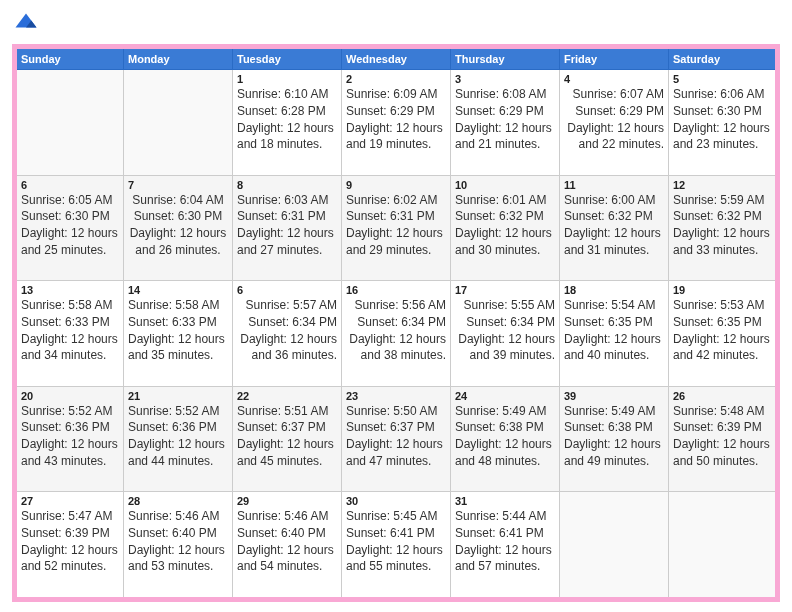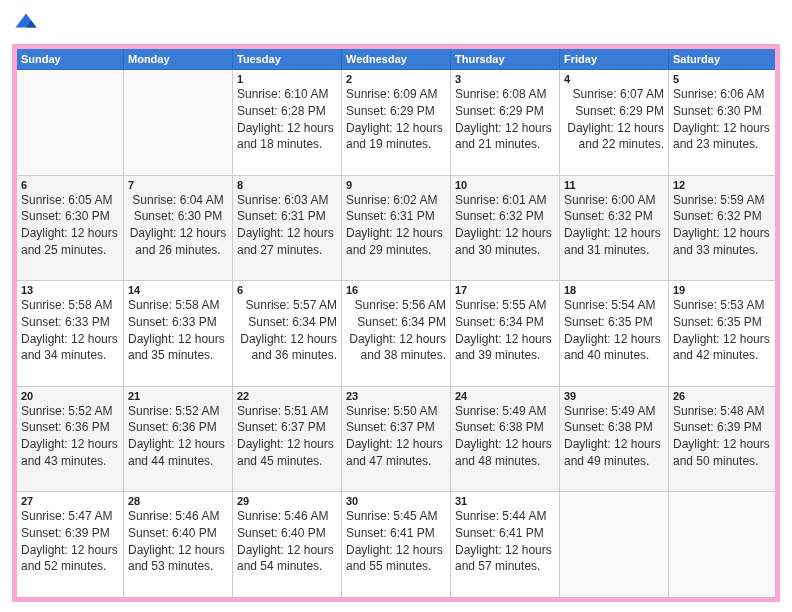--- a/index.html
+++ b/index.html
@@ -248,21 +248,21 @@
           </td>
           <td class="row-white">
             <span class="day-num">16</span>
             <div class="day-info" style="white-space: pre-line; text-align: right;">Sunrise: 5:56 AM
 Sunset: 6:34 PM
 Daylight: 12 hours
 and 38 minutes.</div>
           </td>
           <td class="row-white">
             <span class="day-num">17</span>
-            <div class="day-info" style="white-space: pre-line;">Sunrise: 5:55 AM
+            <div class="day-info" style="white-space: pre-line; text-align: right;">Sunrise: 5:55 AM
 Sunset: 6:34 PM
 Daylight: 12 hours
 and 39 minutes.</div>
           </td>
           <td class="row-white">
             <span class="day-num">18</span>
             <div class="day-info" style="white-space: pre-line;">Sunrise: 5:54 AM
 Sunset: 6:35 PM
 Daylight: 12 hours
 and 40 minutes.</div>

